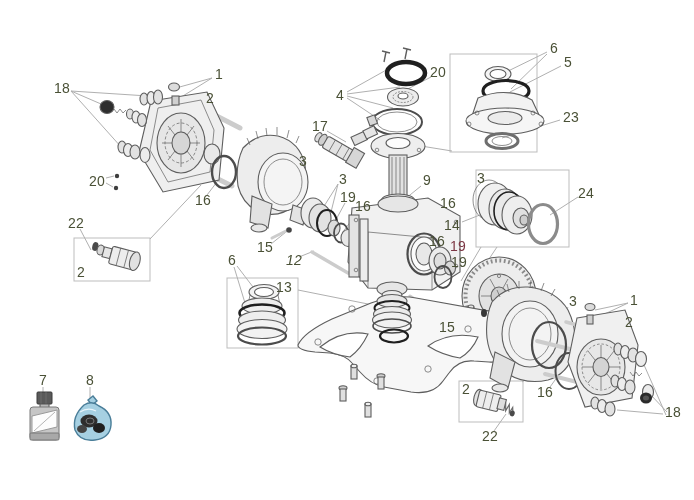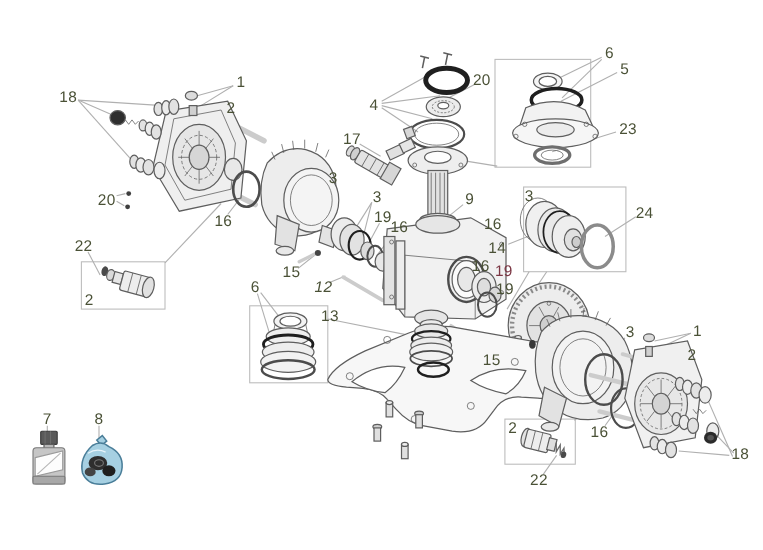--- a/index.html
+++ b/index.html
@@ -361,21 +361,21 @@
       <div class="plabel" style="left: 62px; top: 88px;">18</div>
       <div class="plabel" style="left: 219px; top: 74px;">1</div>
       <div class="plabel" style="left: 210px; top: 98px;">2</div>
       <div class="plabel" style="left: 97px; top: 181px;">20</div>
       <div class="plabel" style="left: 203px; top: 200px;">16</div>
       <div class="plabel" style="left: 76px; top: 223px;">22</div>
       <div class="plabel" style="left: 81px; top: 272px;">2</div>
       <div class="plabel" style="left: 43px; top: 380px;">7</div>
       <div class="plabel" style="left: 90px; top: 380px;">8</div>
       <div class="plabel" style="left: 232px; top: 260px;">6</div>
-      <div class="plabel" style="left: 300px; top: 287px;">13</div>
+      <div class="plabel" style="left: 284px; top: 287px;">13</div>
       <div class="plabel" style="left: 294px; top: 260px; font-style: italic;">12</div>
       <div class="plabel" style="left: 265px; top: 247px;">15</div>
       <div class="plabel" style="left: 303px; top: 161px;">3</div>
       <div class="plabel" style="left: 320px; top: 126px;">17</div>
       <div class="plabel" style="left: 343px; top: 179px;">3</div>
       <div class="plabel" style="left: 348px; top: 197px;">19</div>
       <div class="plabel" style="left: 363px; top: 206px;">16</div>
       <div class="plabel" style="left: 340px; top: 95px;">4</div>
       <div class="plabel" style="left: 438px; top: 72px;">20</div>
       <div class="plabel" style="left: 554px; top: 48px;">6</div>

